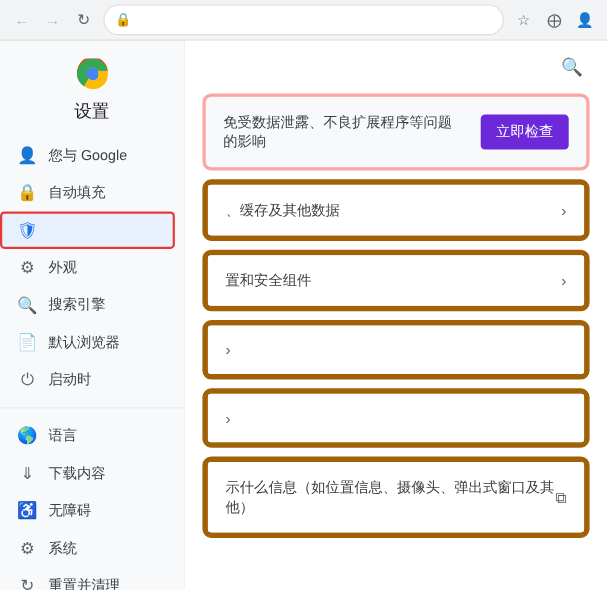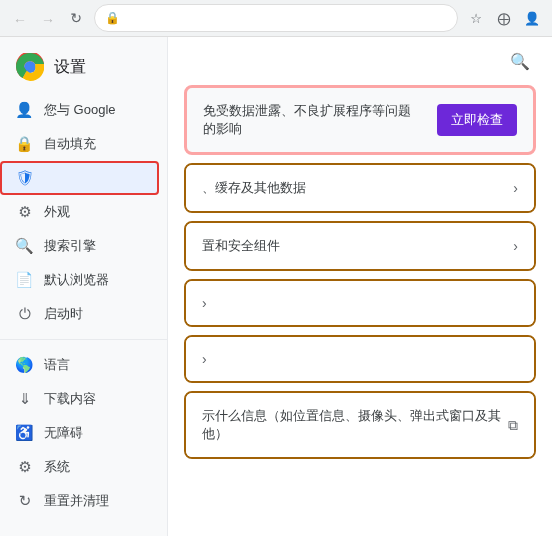--- a/index.html
+++ b/index.html
@@ -117,20 +117,21 @@
       border-right: 1px solid #e8eaed;
       overflow-y: auto;
       flex-shrink: 0;
     }
 
     .sidebar-header {
       padding: 16px 16px 8px;
       display: flex;
       align-items: center;
       gap: 10px;
+      flex-direction: column;
     }
 
     .chrome-logo {
       width: 28px;
       height: 28px;
       flex-shrink: 0;
     }
 
     .settings-title {
       font-size: 16px;
@@ -243,21 +244,21 @@
       padding: 7px 14px;
       font-size: 13px;
       cursor: pointer;
       white-space: nowrap;
       flex-shrink: 0;
     }
 
     
     .settings-section {
       background: #f8f9fa;
-      border: 2px solid #a16207;
+      border: 5px solid #a16207;
       border-radius: 8px;
       margin: 0 16px 8px;
       overflow: hidden;
     }
 
     .settings-row {
       display: flex;
       align-items: center;
       padding: 14px 16px;
       border-bottom: 1px solid #e8eaed;

